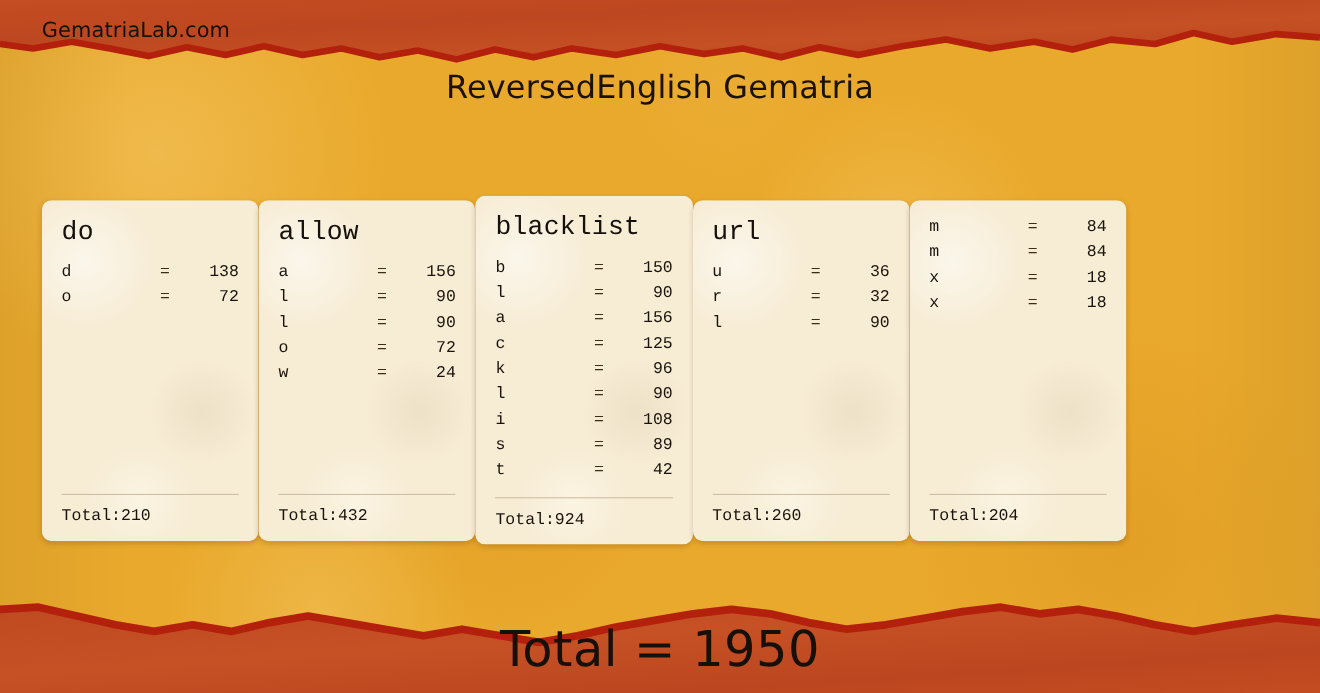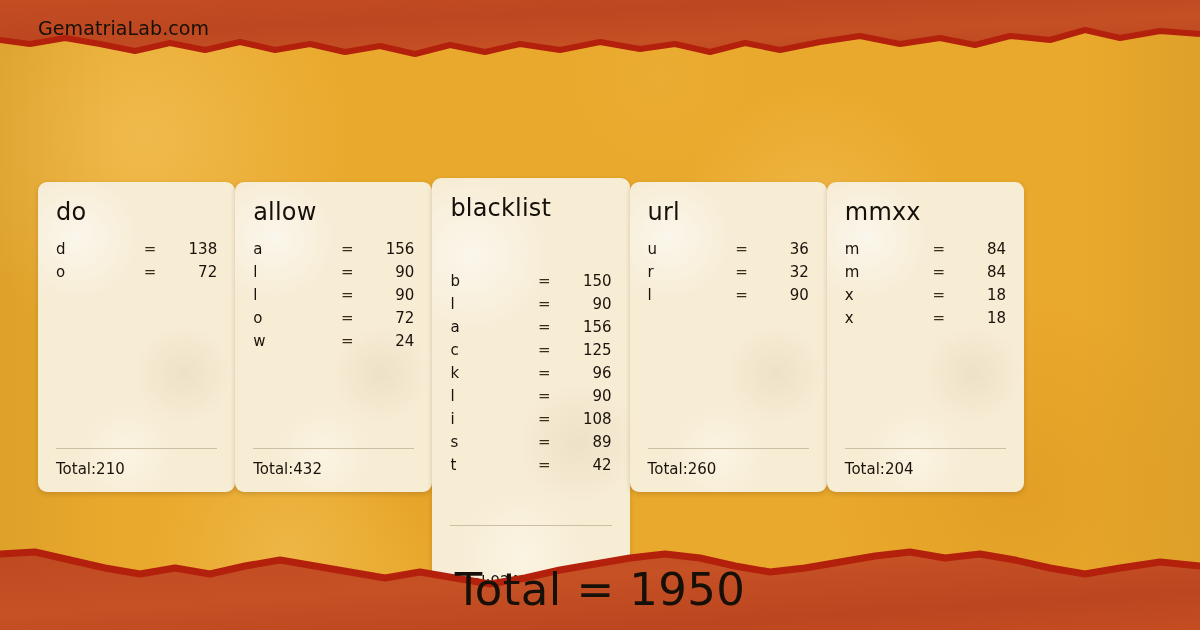--- a/index.html
+++ b/index.html
@@ -87,20 +87,21 @@
   
   .cards {
     position: absolute;
     top: 182px;
     left: 38px;
     width: 986px;
     display: flex;
     justify-content: space-between;
     align-items: flex-start;
     z-index: 2;
+    font-family: Liberation Mono, monospace;
   }
   .card {
     width: 202px;
     box-sizing: border-box;
     background-color: #f7ecd4;
     background-image:
       radial-gradient(circle at 20% 18%, rgba(255,255,255,0.55) 0%, rgba(255,255,255,0) 22%),
       radial-gradient(circle at 74% 62%, rgba(226,212,184,0.45) 0%, rgba(226,212,184,0) 20%),
       radial-gradient(circle at 45% 88%, rgba(255,252,240,0.5) 0%, rgba(255,252,240,0) 18%);
     border-radius: 9px;
@@ -146,21 +147,21 @@
   .total-row {
     display: flex;
     align-items: baseline;
     font-size: 15px;
     color: #1a130b;
     padding-top: 11px;
   }
 
   
   .card.h-std { min-height: 310px; }
-  .card.h-tall { min-height: 304px; margin-top: -4px; gap: 36px; }
+  .card.h-tall { min-height: 304px; margin-top: -4px; }
 </style>
 </head>
 <body>
 
 <div class="canvas">
 
   <div class="banner banner-top">
     <svg viewBox="0 0 1200 62" preserveAspectRatio="none">
       <defs>
         <linearGradient id="redtex" x1="0" y1="0" x2="1" y2="1">
@@ -171,20 +172,21 @@
         </linearGradient>
       </defs>
       <path d="M0,0 H1200 V34 L1160,31 L1120,38 L1085,30 L1050,40 L1010,36 L975,45 L940,38 L900,44 L860,36 L820,42 L780,50 L745,43 L710,52 L675,44 L640,49 L600,42 L560,50 L520,44 L485,52 L450,45 L415,54 L380,46 L345,52 L310,44 L275,50 L240,42 L205,50 L170,43 L135,51 L100,44 L65,38 L30,44 L0,40 Z" fill="url(#redtex)"></path>
       <path d="M0,40 L30,44 L65,38 L100,44 L135,51 L170,43 L205,50 L240,42 L275,50 L310,44 L345,52 L380,46 L415,54 L450,45 L485,52 L520,44 L560,50 L600,42 L640,49 L675,44 L710,52 L745,43 L780,50 L820,42 L860,36 L900,44 L940,38 L975,45 L1010,36 L1050,40 L1085,30 L1120,38 L1160,31 L1200,34" fill="none" stroke="#b3200c" stroke-width="6" stroke-linejoin="round"></path>
     </svg>
   </div>
 
   <div class="banner-label site-name">GematriaLab.com</div>
 
   <div class="headings">
+    <div class="title">ReversedEnglish Gematria</div>
   </div>
 
   <div class="cards" id="cards">
       <div class="card h-std">
         <div class="card-title">do</div>
         <div class="rows">
           <div class="row">
             <span class="letter">d</span>
             <span class="eq">=</span>
             <span class="value">138</span>
@@ -310,21 +312,20 @@
             <span class="value">90</span>
           </div>
         </div>
         <div class="divider"></div>
         <div class="total-row">
           <span>Total:</span>
           <span>260</span>
         </div>
       </div>
       <div class="card h-std">
-        <div class="card-title">mmxx</div>
         <div class="rows">
           <div class="row">
             <span class="letter">m</span>
             <span class="eq">=</span>
             <span class="value">84</span>
           </div>
           <div class="row">
             <span class="letter">m</span>
             <span class="eq">=</span>
             <span class="value">84</span>

